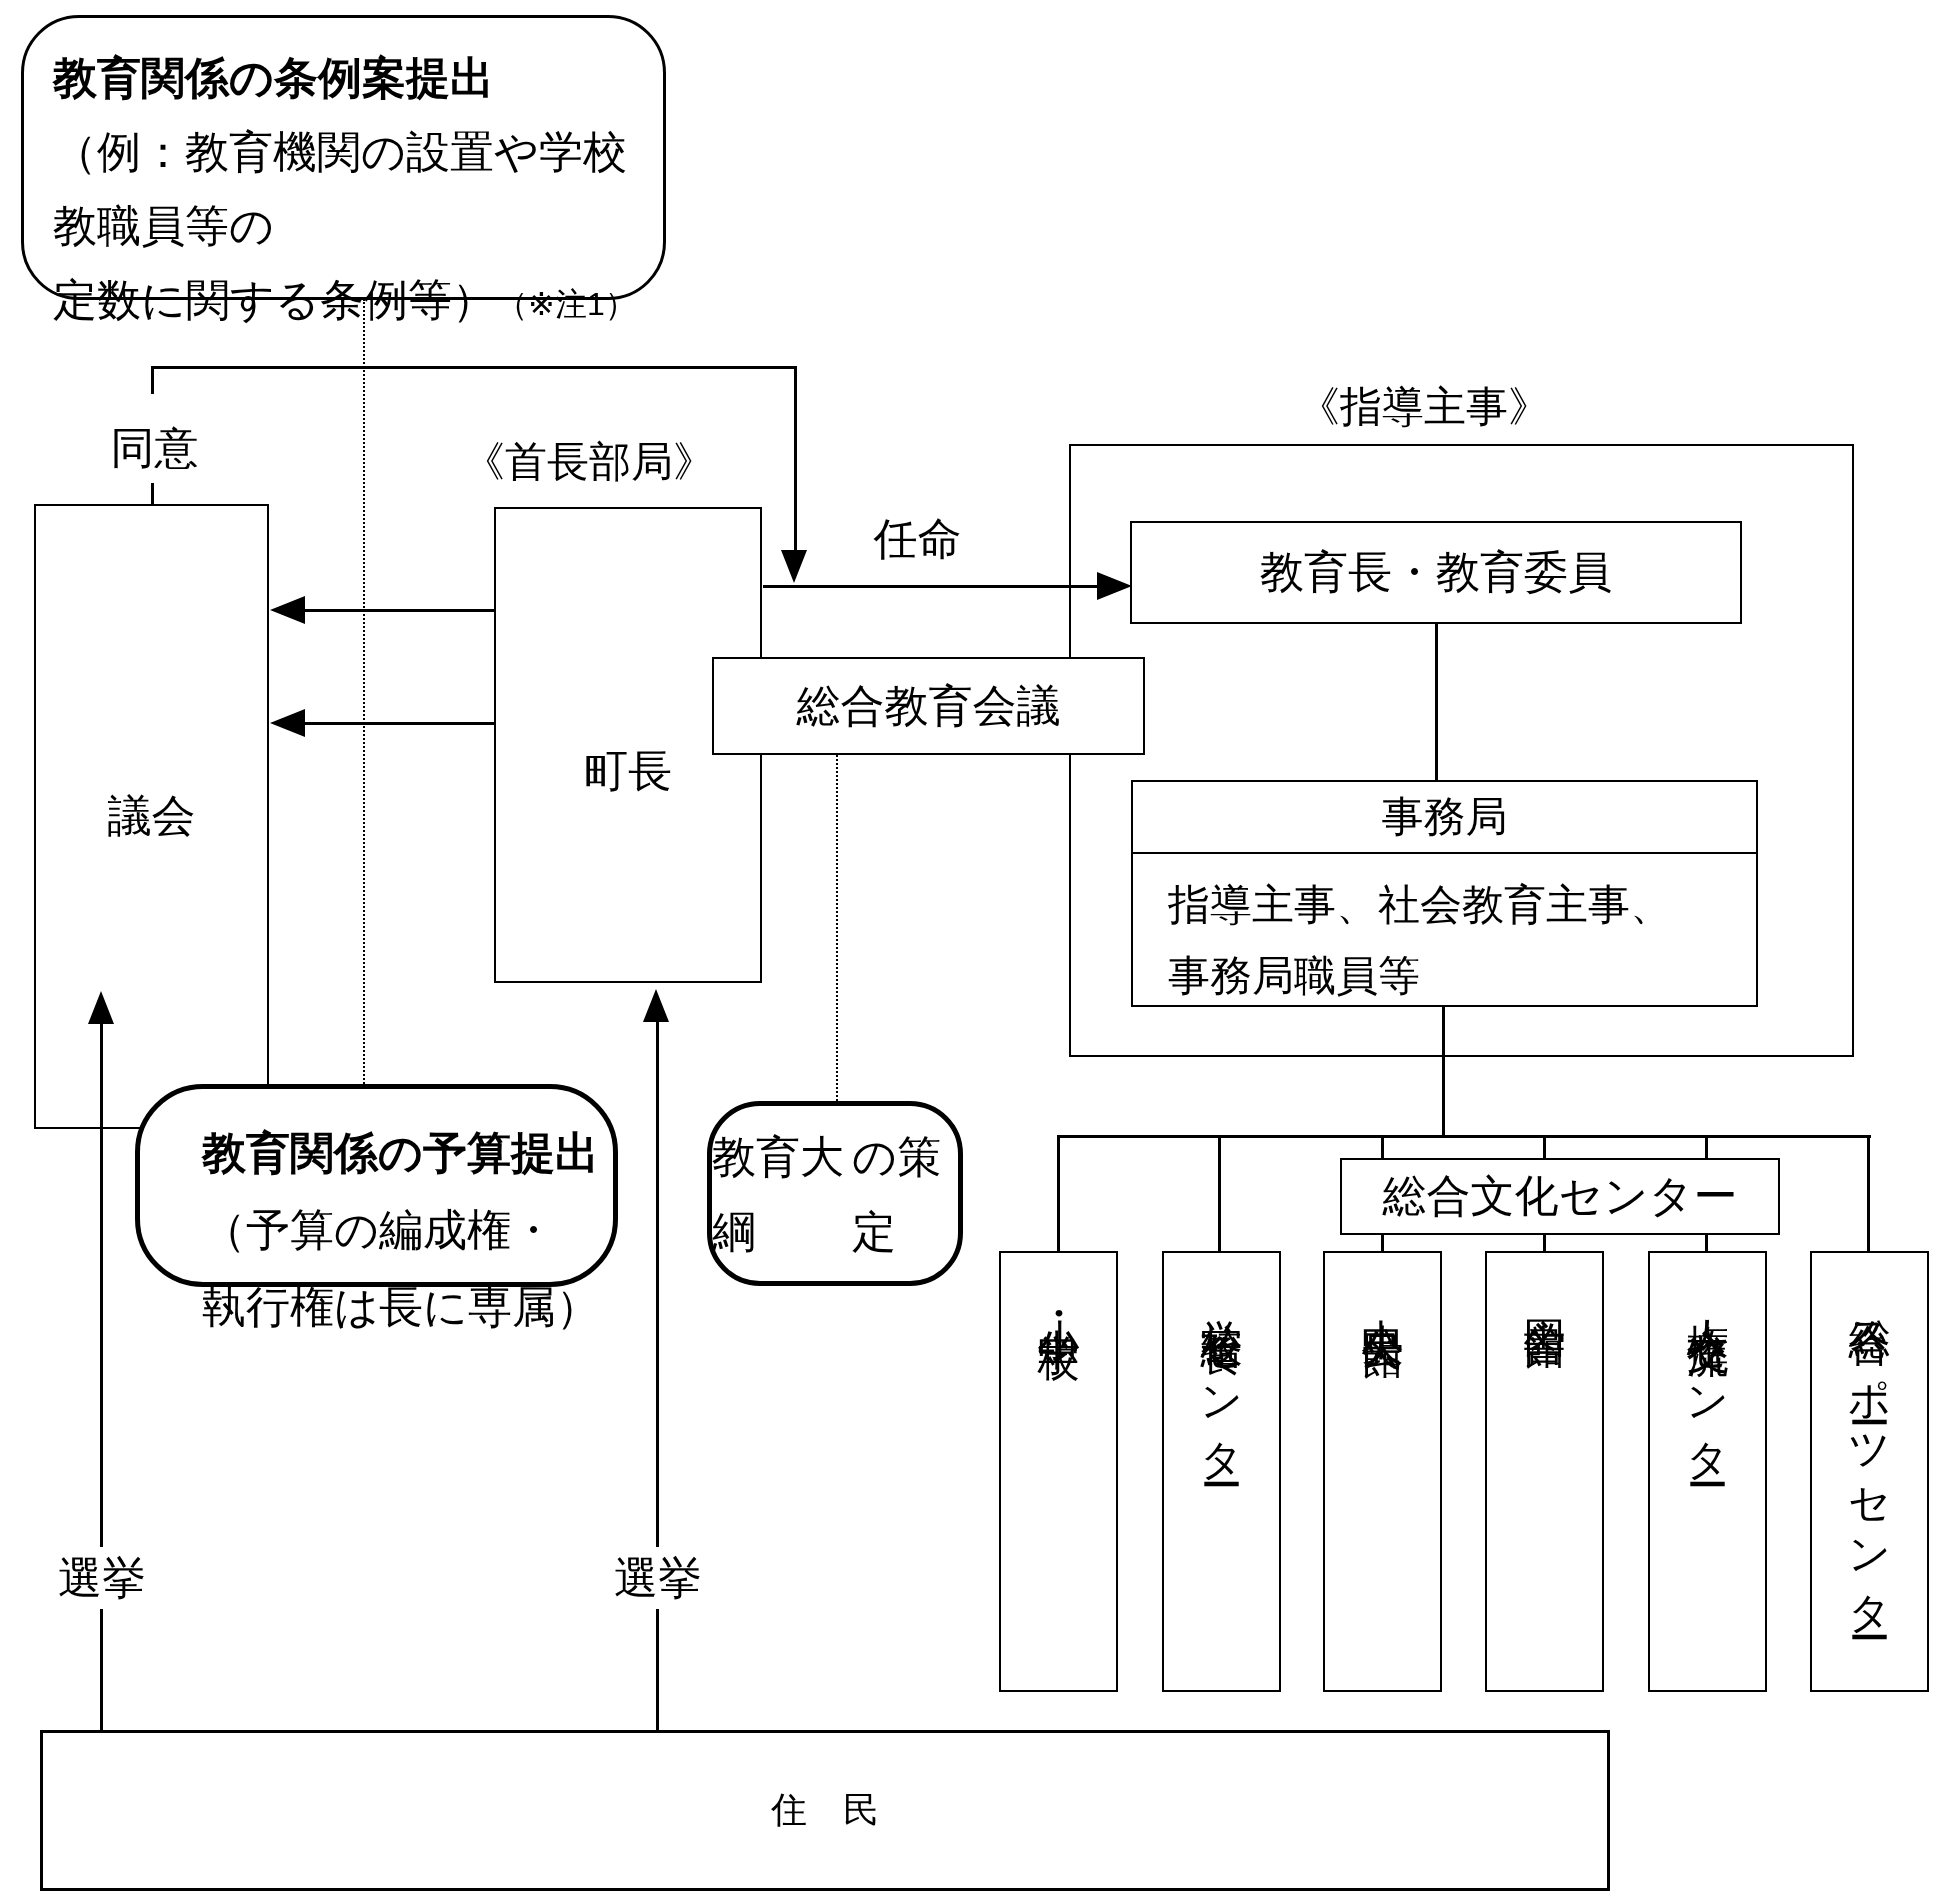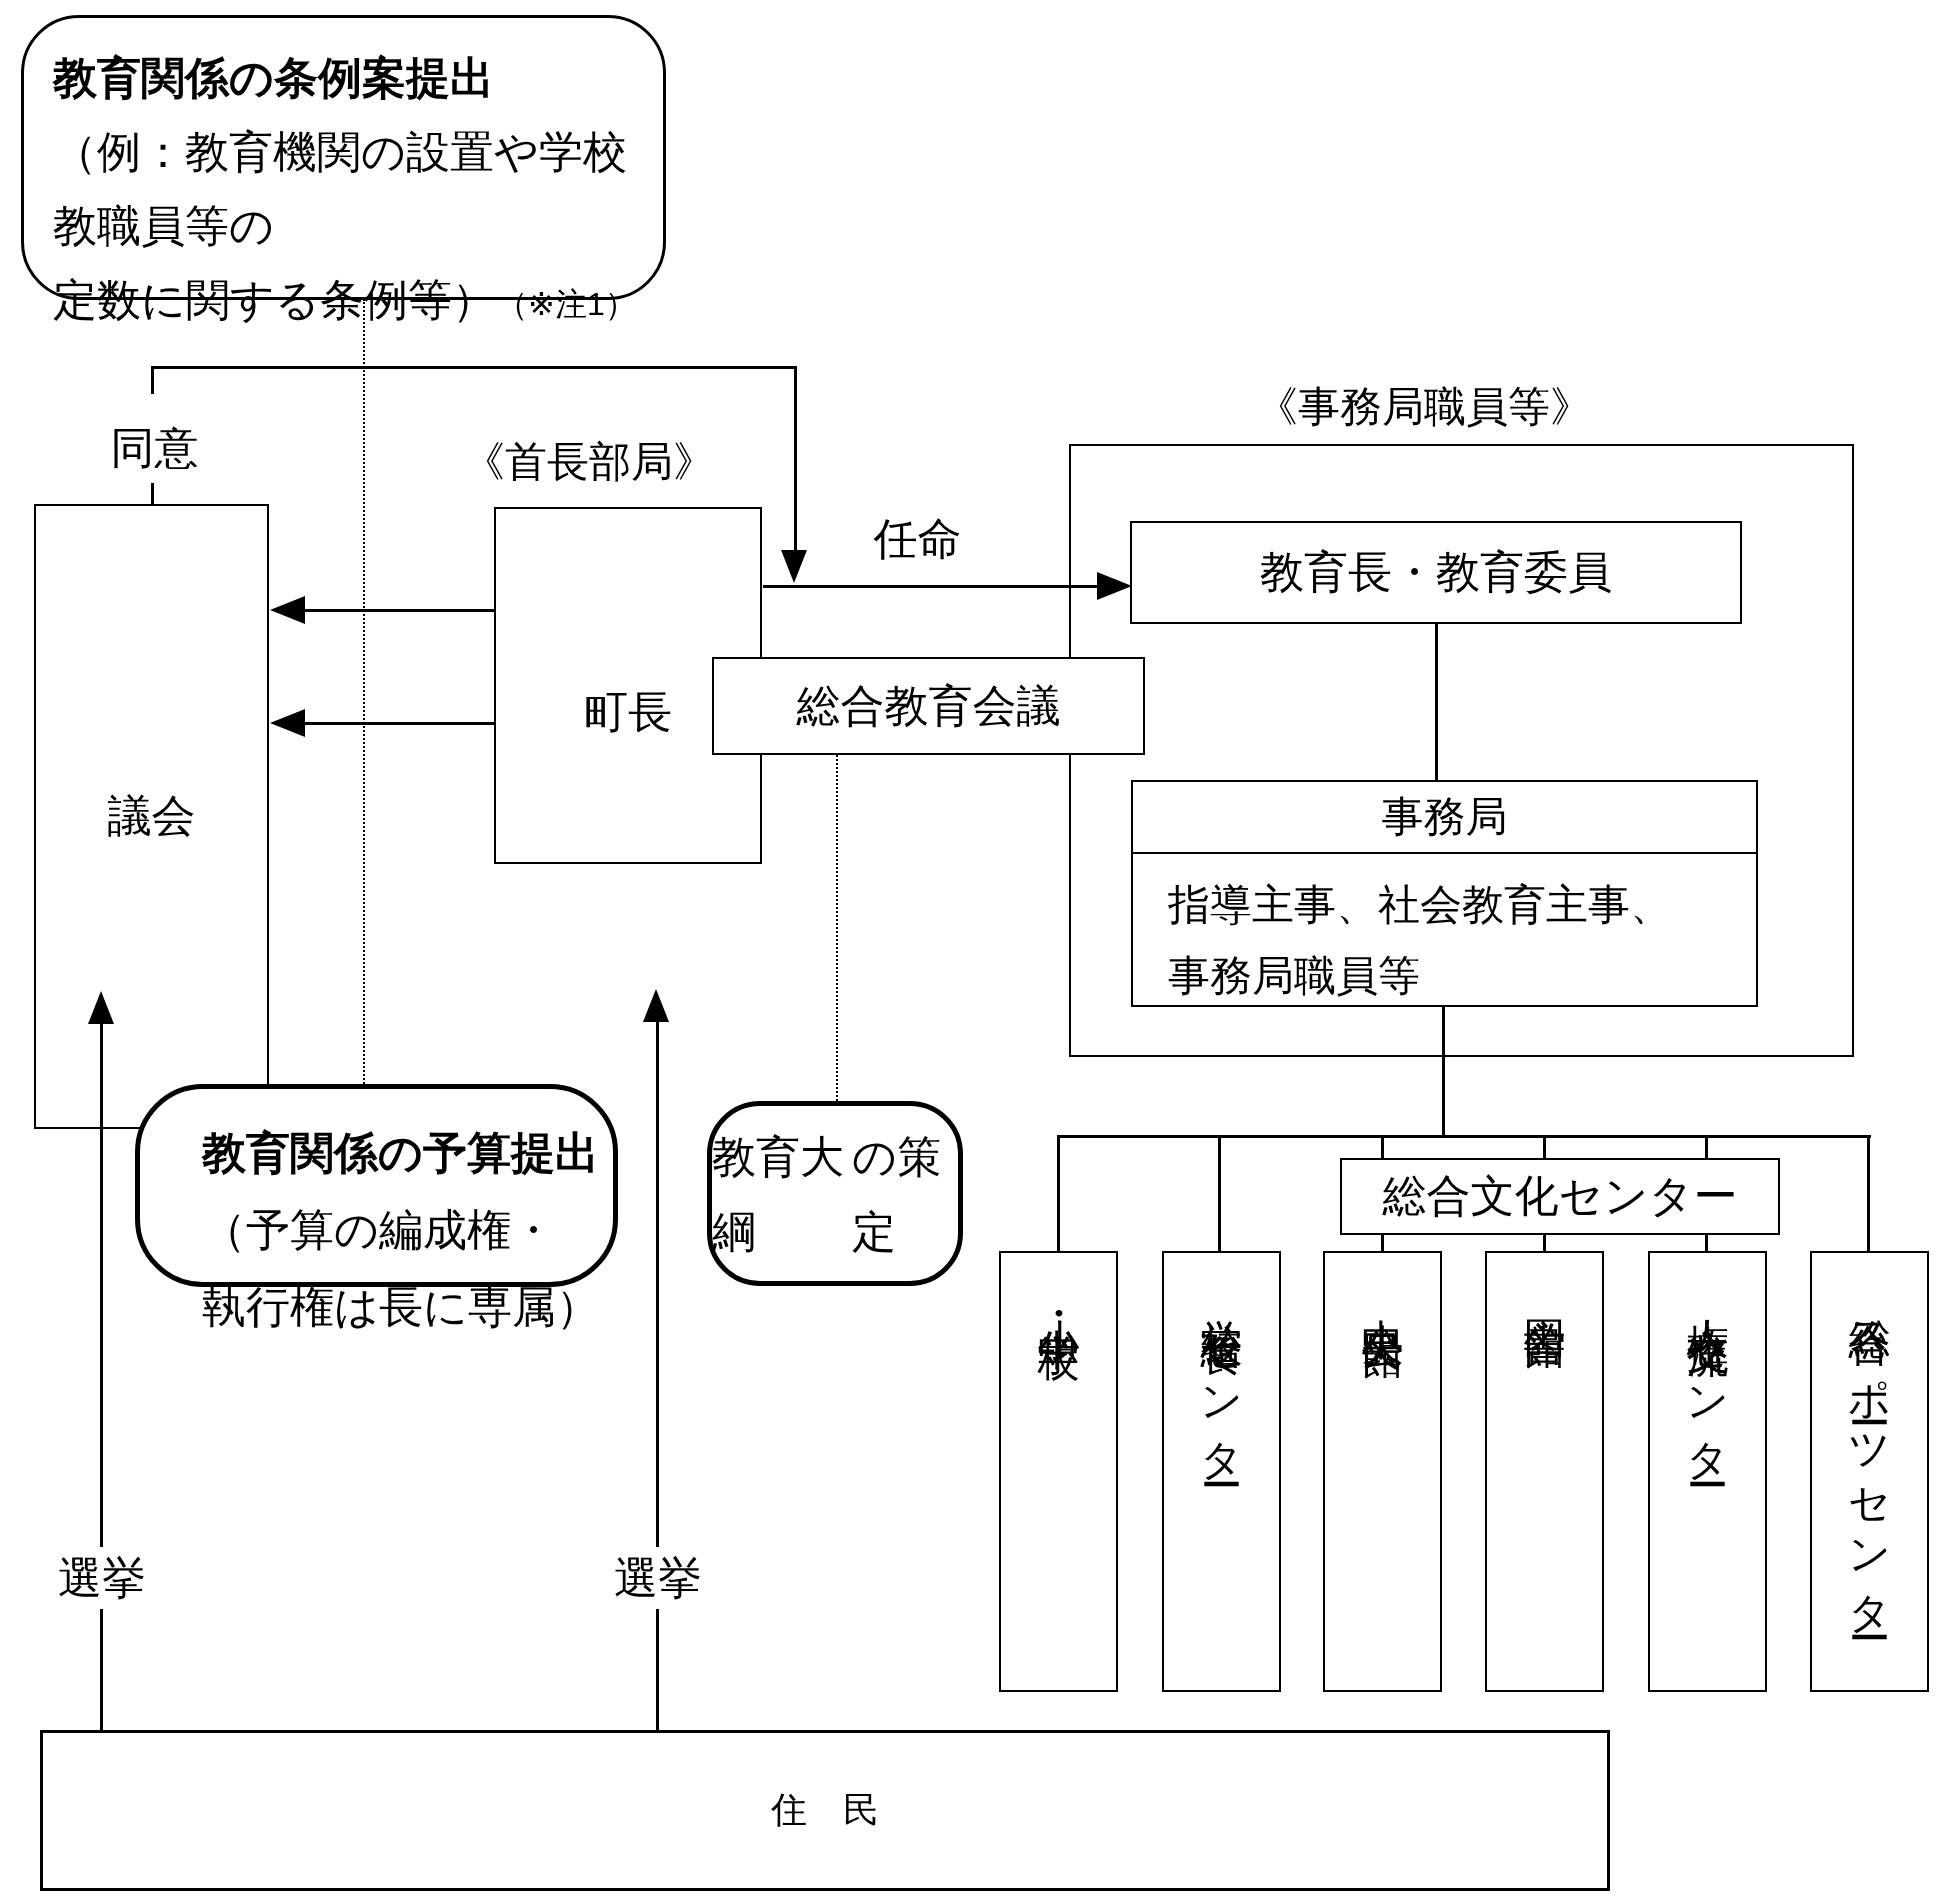--- a/index.html
+++ b/index.html
@@ -20,21 +20,21 @@
   .arr  { position:absolute; width:0; height:0; }
   .arr-down  { border-left:13.5px solid transparent; border-right:13.5px solid transparent; border-top:33px solid #000; }
   .arr-up    { border-left:13.5px solid transparent; border-right:13.5px solid transparent; border-bottom:33px solid #000; }
   .arr-left  { border-top:14.5px solid transparent; border-bottom:14.5px solid transparent; border-right:35px solid #000; }
   .arr-right { border-top:14.5px solid transparent; border-bottom:14.5px solid transparent; border-left:35px solid #000; }
   
   .jorei { left:21px; top:14.5px; width:645px; height:285px; border-width:3.9px; padding:23px 0 0 29px; line-height:74px; }
   .jorei .t1 { font-weight:700; }
   .jorei .note { font-size:32px; }
   .assembly { left:34px; top:504px; width:235px; height:625px; }
-  .mayor    { left:494px; top:507px; width:268px; height:357px; padding-top:53px; }
+  .mayor    { left:494px; top:507px; width:268px; height:476px; padding-top:53px; }
   .council  { left:712px; top:657px; width:433px; height:98px; z-index:4; }
   .boardbox { left:1069px; top:444px; width:785px; height:613px; z-index:1; }
   .superint { left:1130px; top:521px; width:612px; height:103px; z-index:3; background:#fff; }
   .secret   { left:1131px; top:780px; width:627px; height:227px; z-index:3; background:#fff;
               display:block; }
   .secret .head { height:70px; border-bottom:2.9px solid #000; display:flex; align-items:center; justify-content:center; font-size:42px; }
   .secret .body { padding:15.4px 0 0 35px; font-size:42px; line-height:71px; text-align:left; }
   .budget  { left:135px; top:1084px; width:483px; height:203px; border-radius:68px; padding:25px 0 0 62px; line-height:77px; }
   .budget .t1 { font-weight:700; }
   .outline { left:707px; top:1101px; width:256px; height:185px; border-radius:53px;
@@ -60,21 +60,21 @@
   <div class="vdot" style="left:363px; top:299px; height:785px;"></div>
 
   <div class="hline" style="left:151px; top:366px; width:646px; height:2.9px;"></div>
   <div class="vline" style="left:151px; top:366px; width:2.9px; height:28px;"></div>
   <div class="vline" style="left:151px; top:483px; width:2.9px; height:23px;"></div>
   <div class="lbl" style="left:87px; top:419px; width:135px;">同意</div>
   <div class="vline" style="left:794px; top:366px; width:2.9px; height:188px;"></div>
   <div class="arr arr-down" style="left:781px; top:550px;"></div>
 
   <div class="lbl" style="left:463px; top:434px; width:251px; font-size:42px;">《首長部局》</div>
-  <div class="lbl" style="left:1250px; top:379px; width:348px; font-size:42px;">《事務局職員等》</div>
+  <div class="lbl" style="left:1250px; top:379px; width:348px; font-size:42px;">《指導主事》</div>
 
   <div class="box assembly">
       <span>議会</span>
     </div>
   <div class="box mayor">
       <span>町長</span>
     </div>
   <div class="box boardbox"></div>
   <div class="box superint">
       <span>教育長・教育委員</span>

